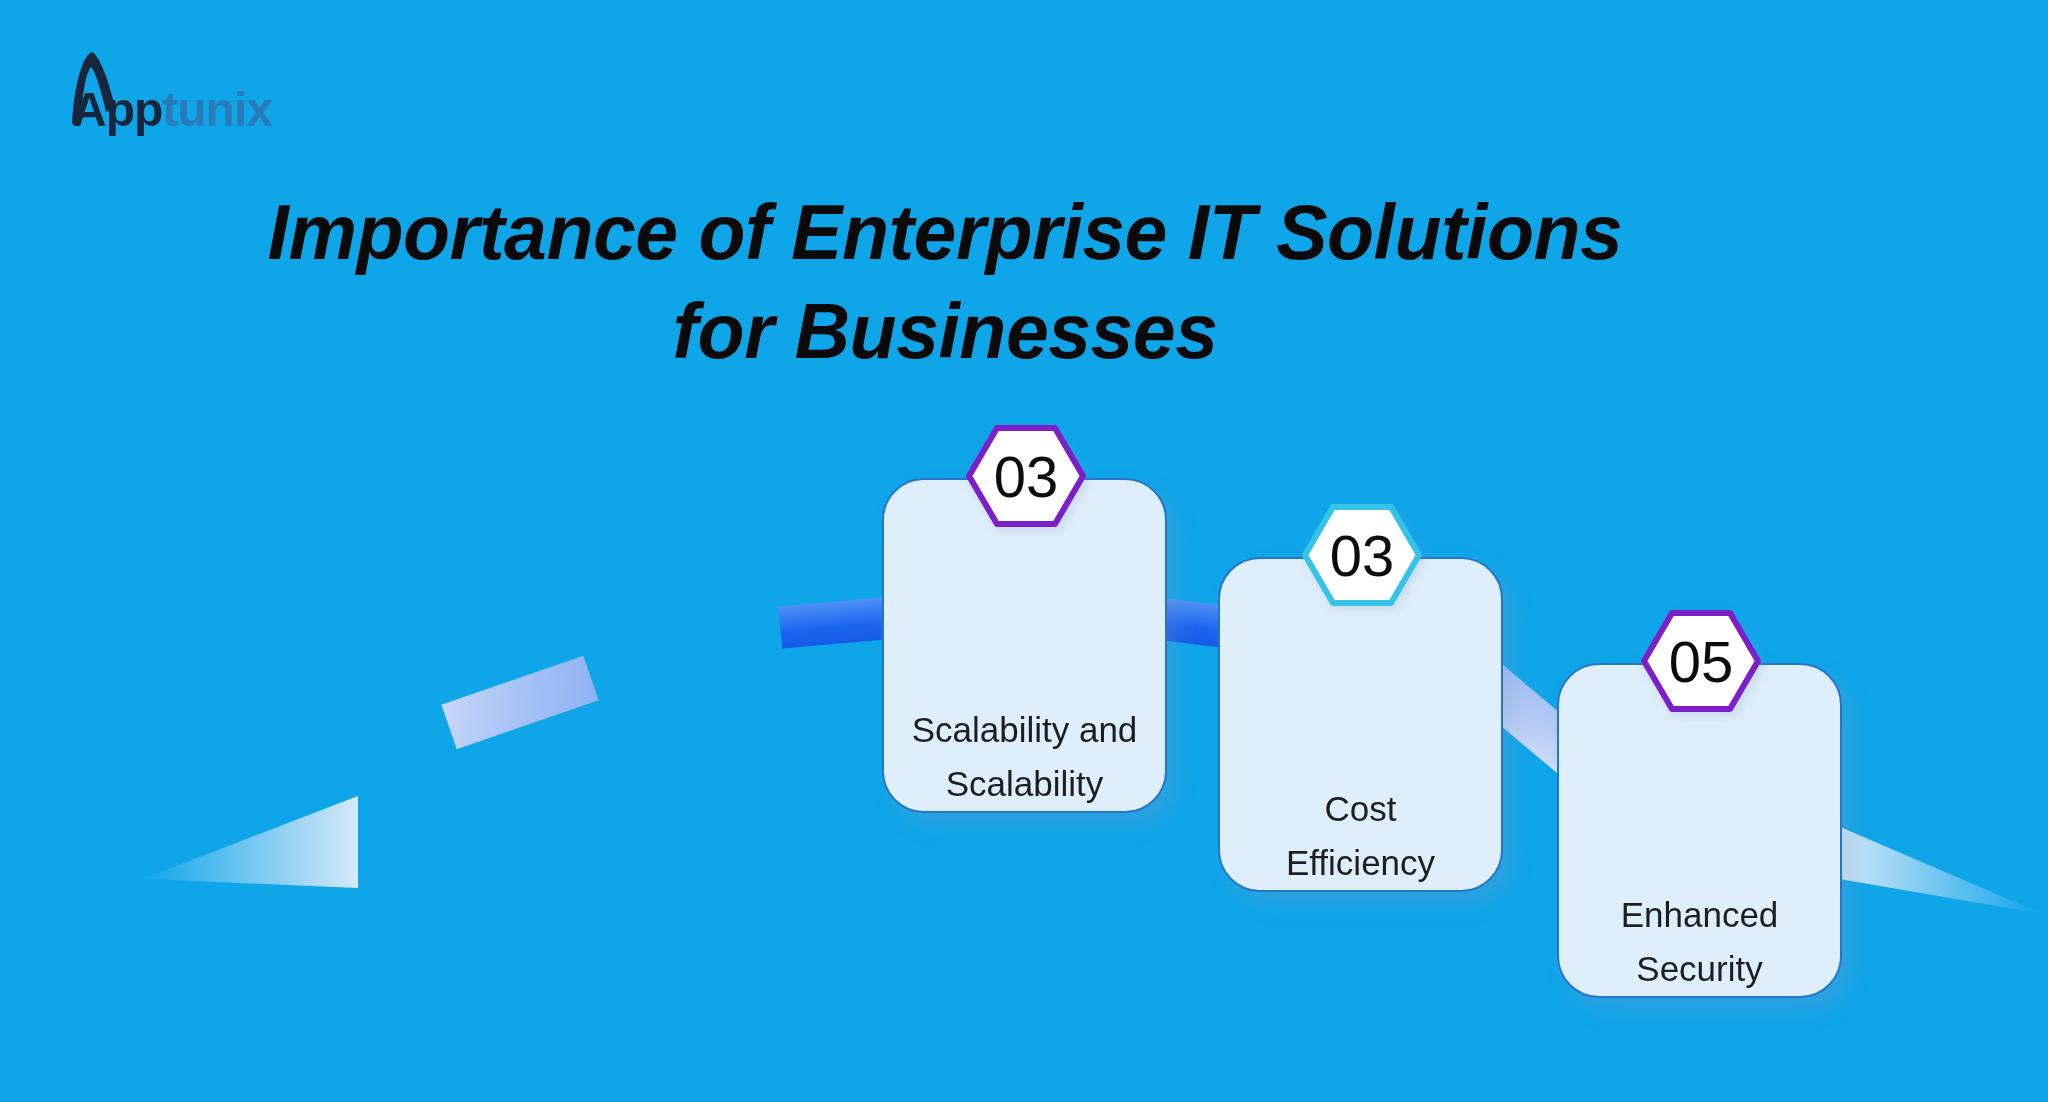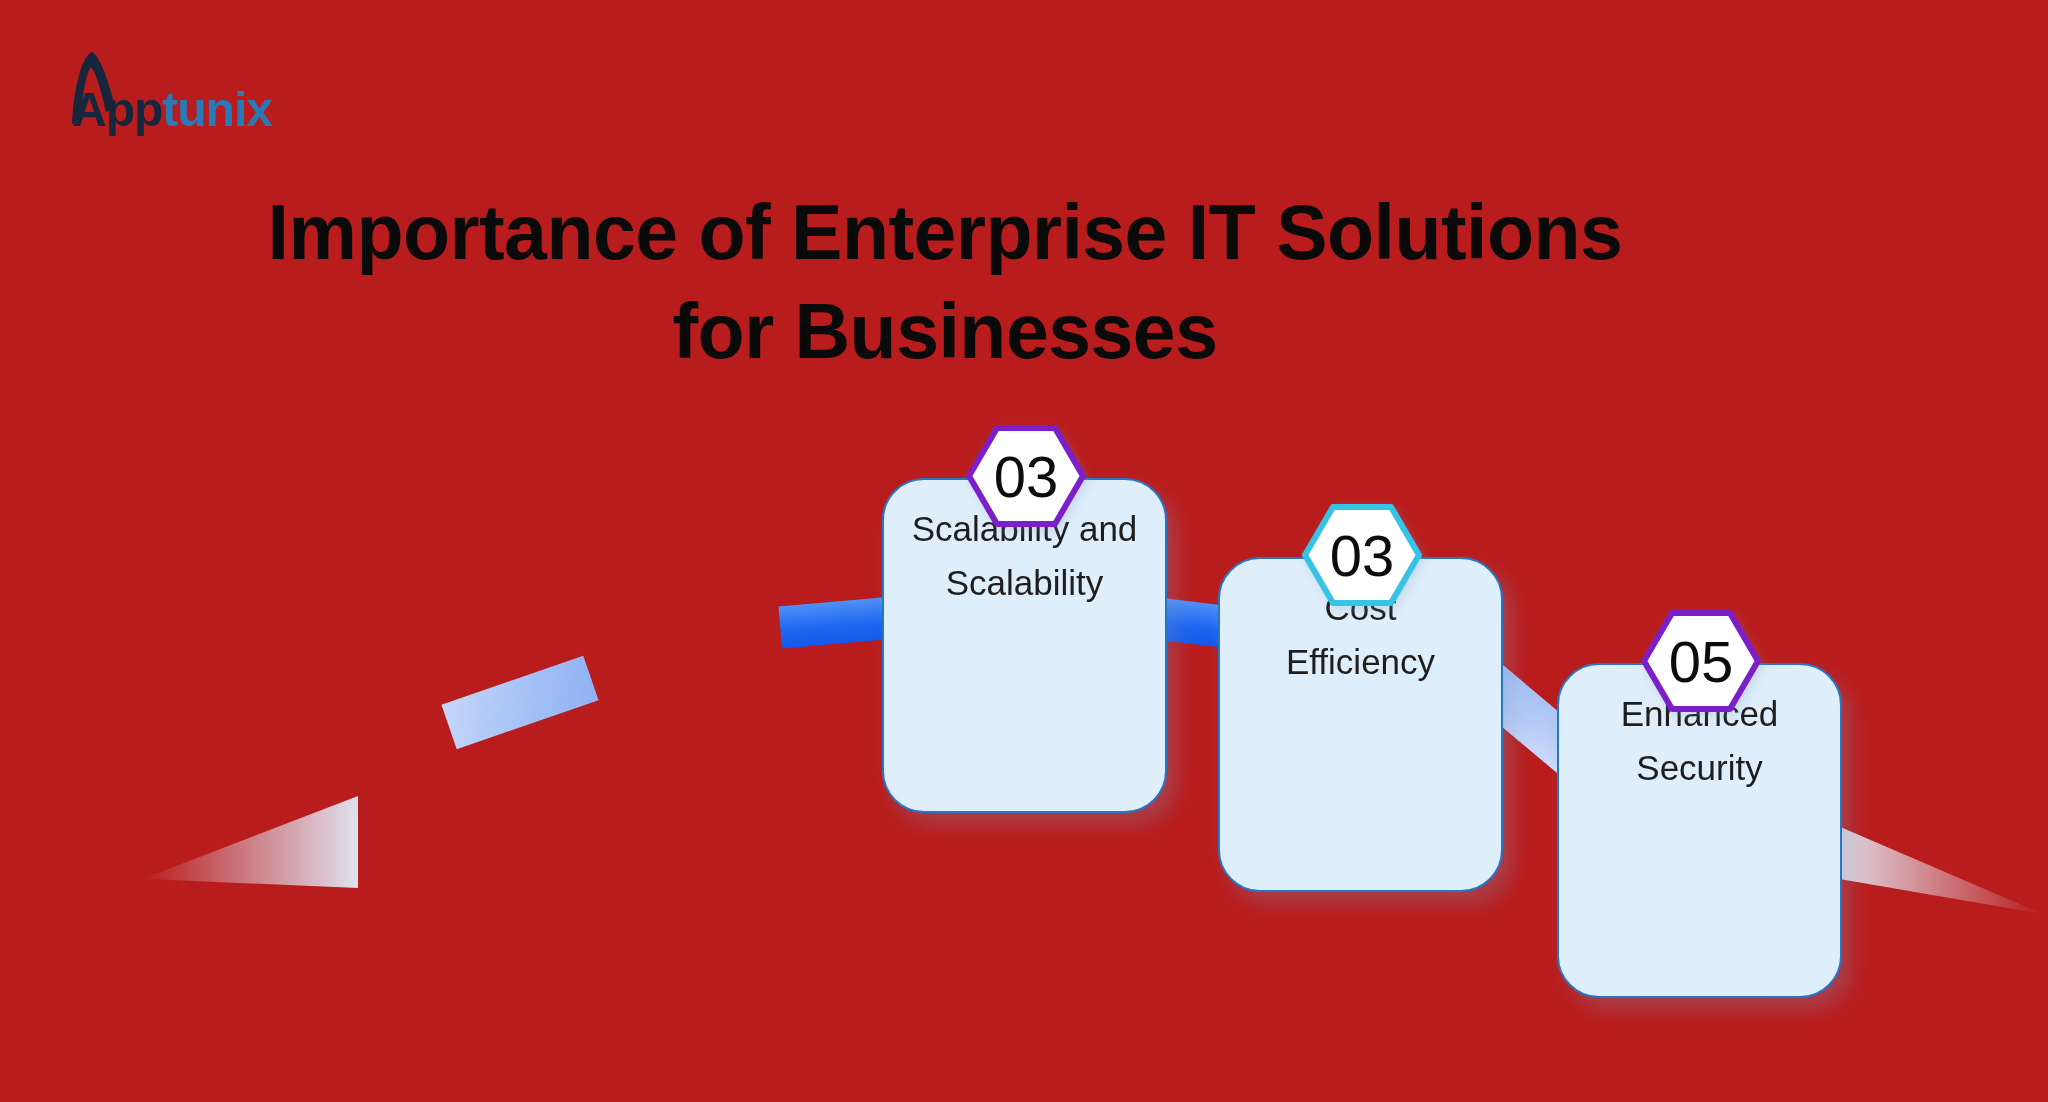--- a/index.html
+++ b/index.html
@@ -3,21 +3,21 @@
 <meta charset="utf-8">
 <style>
   * { margin: 0; padding: 0; box-sizing: border-box; }
   html, body { background: #ffffff; }
   body { font-family: "Liberation Sans", sans-serif; }
 
   .canvas {
     position: relative;
     width: 2048px;
     height: 1102px;
-    background: #b91c1c;
+    background: #0ea5e9;
     overflow: hidden;
   }
 
   
   .logo {
     position: absolute;
     left: 58px;
     top: 44px;
     width: 240px;
     height: 96px;
@@ -28,20 +28,21 @@
     position: absolute;
     left: 0;
     top: 183px;
     width: 1890px;
     text-align: center;
     font-size: 77px;
     font-weight: bold;
     line-height: 1.29;
     letter-spacing: -0.5px;
     color: #0a0a0a;
+    font-style: italic;
   }
 
   
   .decor { position: absolute; z-index: 0; }
   .decor-left {
     left: 143px; top: 796px; width: 215px; height: 92px;
     background: linear-gradient(to right, rgba(228,238,250,0), rgba(226,236,250,0.95));
     clip-path: polygon(0 90%, 100% 0, 100% 100%);
   }
   .decor-right {
@@ -89,21 +90,21 @@
   .card-3 { left: 882px;  top: 478px; }
   .card-4 { left: 1218px; top: 557px; }
   .card-5 { left: 1557px; top: 663px; }
 
   .card-label {
     position: absolute;
     inset: 0;
     display: flex;
     flex-direction: column;
     align-items: center;
-    justify-content: flex-start;
+    justify-content: flex-end;
     padding-top: 22px;
     text-align: center;
     font-size: 35px;
     line-height: 1.55;
     color: #1e1e1e;
   }
 
   
   .hex {
     position: absolute;

